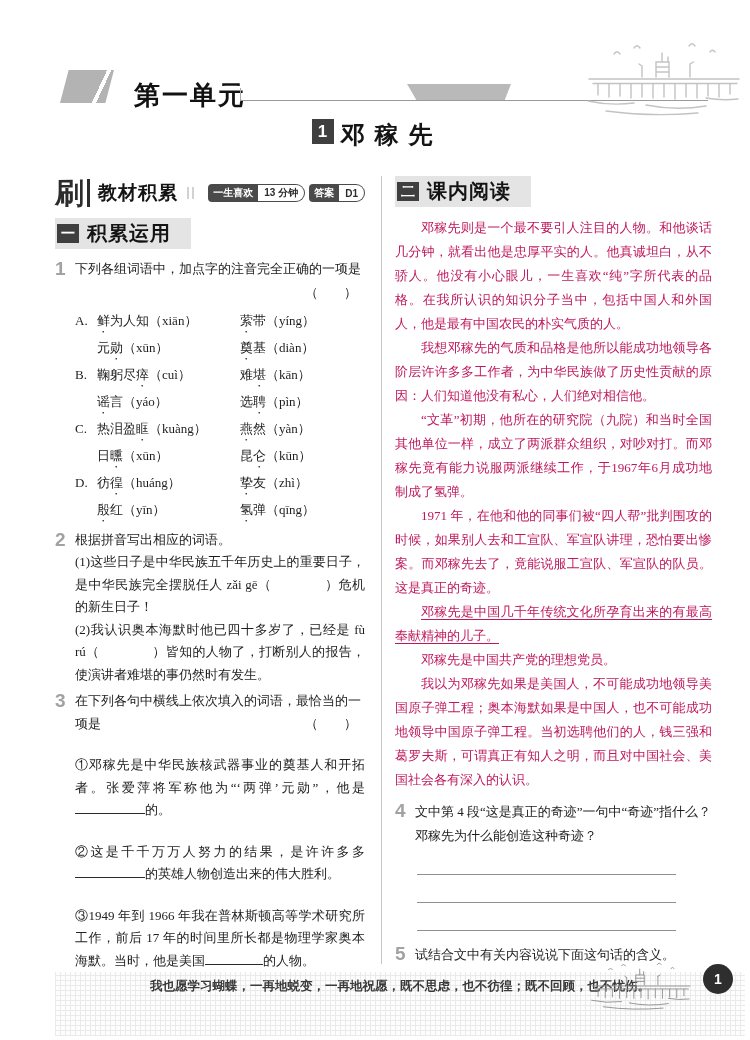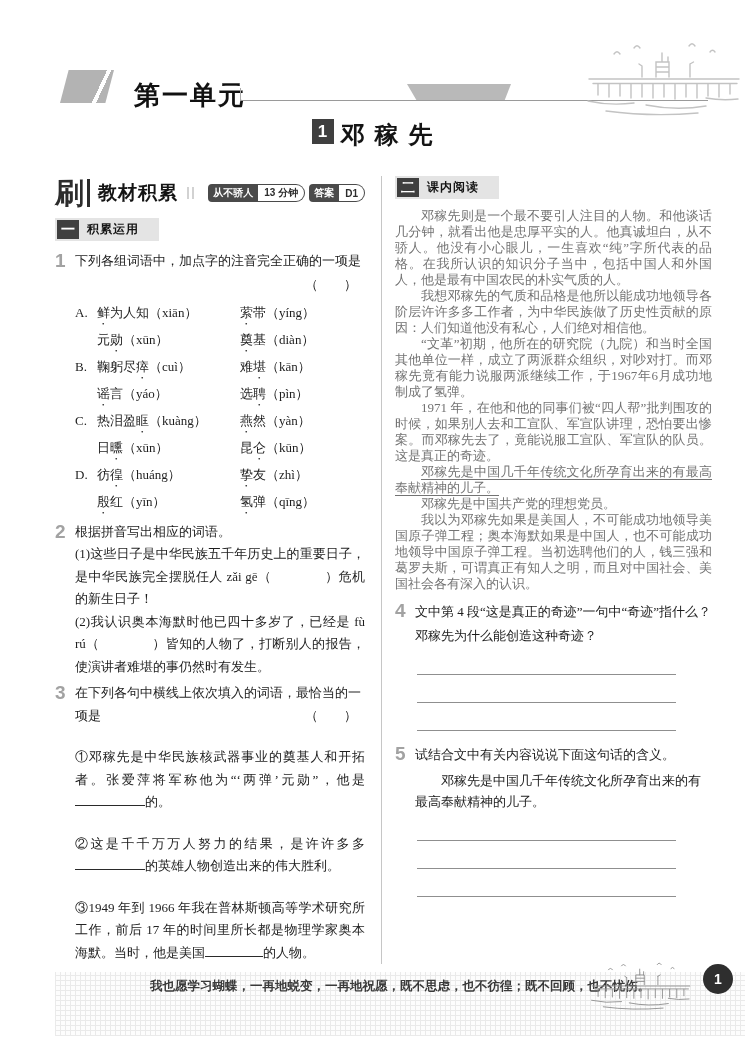--- a/index.html
+++ b/index.html
@@ -46,21 +46,21 @@
   .module-title { font-family:"Liberation Sans",sans-serif; font-size:19px; font-weight:800; color:#141414; letter-spacing:1px; }
   .stripes { flex:1; height:12px; margin:0 7px 0 9px;
     background:repeating-linear-gradient(90deg,#d2d2d2 0 1.5px,transparent 1.5px 5px); }
   .badge { display:flex; align-items:stretch; font-family:"Liberation Sans",sans-serif; font-size:10px; margin-left:4px; }
   .badge-dark { background:#4a4a4a; color:#fff; font-weight:700; padding:2px 5px; border-radius:4px 0 0 4px; display:flex; align-items:center; }
   .badge-light { border:1.5px solid #4a4a4a; border-left:none; color:#2c2c2c; font-weight:700; padding:0 6px; border-radius:0 9px 9px 0; display:flex; align-items:center; background:#fff; }
   
   .section-header { display:inline-flex; align-items:center; background:#e4e4e4; padding:2px 20px 2px 2px; margin-bottom:9px; }
   .sec-num { width:22px; height:19px; line-height:19px; background:#3f3f3f; color:#fff; text-align:center;
     font-family:"Liberation Serif",serif; font-size:14px; font-weight:700; margin-right:8px; }
-  .sec-title { font-family:"Liberation Sans",sans-serif; font-size:12px; font-weight:800; color:#141414; letter-spacing:1px; }
+  .sec-title { font-family:"Liberation Sans",sans-serif; font-size:20px; font-weight:800; color:#141414; letter-spacing:1px; }
   
   .q-block { display:flex; margin-bottom:4px; }
   .q-num { width:20px; flex:none; font-family:"Liberation Sans",sans-serif; font-size:19px; font-weight:700; color:#a2a2a2; line-height:1.2; }
   .q-body { flex:1; line-height:22.5px; }
   .paren-line { text-align:right; padding-right:8px; line-height:24px; }
   
   .opt-rows { margin-top:4px; }
   .opt-row { display:flex; line-height:23.5px; }
   .opt-label { width:22px; flex:none; }
   .opt-cell { width:143px; flex:none; }
@@ -70,21 +70,21 @@
     text-emphasis:filled dot; text-emphasis-position:under right;
   }
   .q2-item { line-height:22.5px; text-align:justify; }
   .q3-head { position:relative; line-height:22.5px; }
   .q3-paren { position:absolute; right:8px; bottom:0; }
   .kai { color:#222; }
   .q3-sentences { margin-top:19px; line-height:22.5px; text-align:justify; }
   .blank { display:inline-block; width:70px; height:12px; border-bottom:1px solid #2a2a2a; }
   .q3-options { margin-top:3px; line-height:24.5px; }
   
-  .passage p { margin:0; text-indent:2em; line-height:16px; text-align:justify; color:#737373; }
+  .passage p { margin:0; text-indent:2em; line-height:24px; text-align:justify; color:#be185d; }
   .passage .underlined { text-decoration:underline; text-underline-offset:3px; text-decoration-thickness:1px; }
   .rq .q-body { line-height:23.5px; }
   .ans-line { height:0; border-bottom:1.5px solid #8f8f8f; margin:27px 36px 0 2px; }
   .q5-quote { text-indent:2em; line-height:21.5px; margin-top:3px; }
   
   .footer {
     position:absolute; left:55px; right:5px; bottom:4px; height:64px;
     background-color:#fdfdfd;
     background-image:
       repeating-linear-gradient(0deg,#eaeaea 0 1px,transparent 1px 5px),
@@ -135,21 +135,21 @@
   <div class="columns">
 
     <div class="col-left">
 
       <div class="module-header">
         <span class="shua">刷</span>
         <span class="shua-bar"></span>
         <span class="module-title">教材积累</span>
         <span class="stripes"></span>
         <span class="badge">
-          <span class="badge-dark">从不骄人</span>
+          <span class="badge-dark">一生喜欢</span>
           <span class="badge-light">13 分钟</span>
         </span>
         <span class="badge">
           <span class="badge-dark">答案</span>
           <span class="badge-light">D1</span>
         </span>
       </div>
 
       <div class="section-header">
         <span class="sec-num">一</span>

